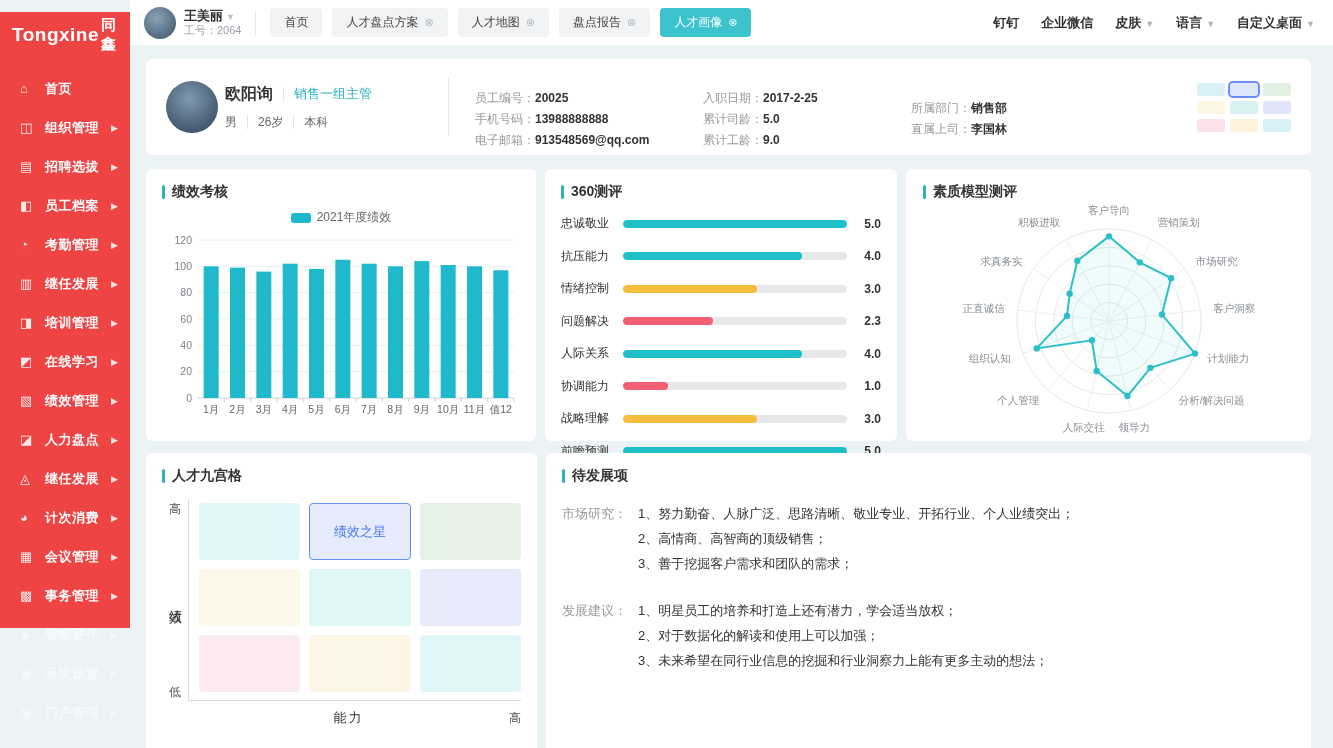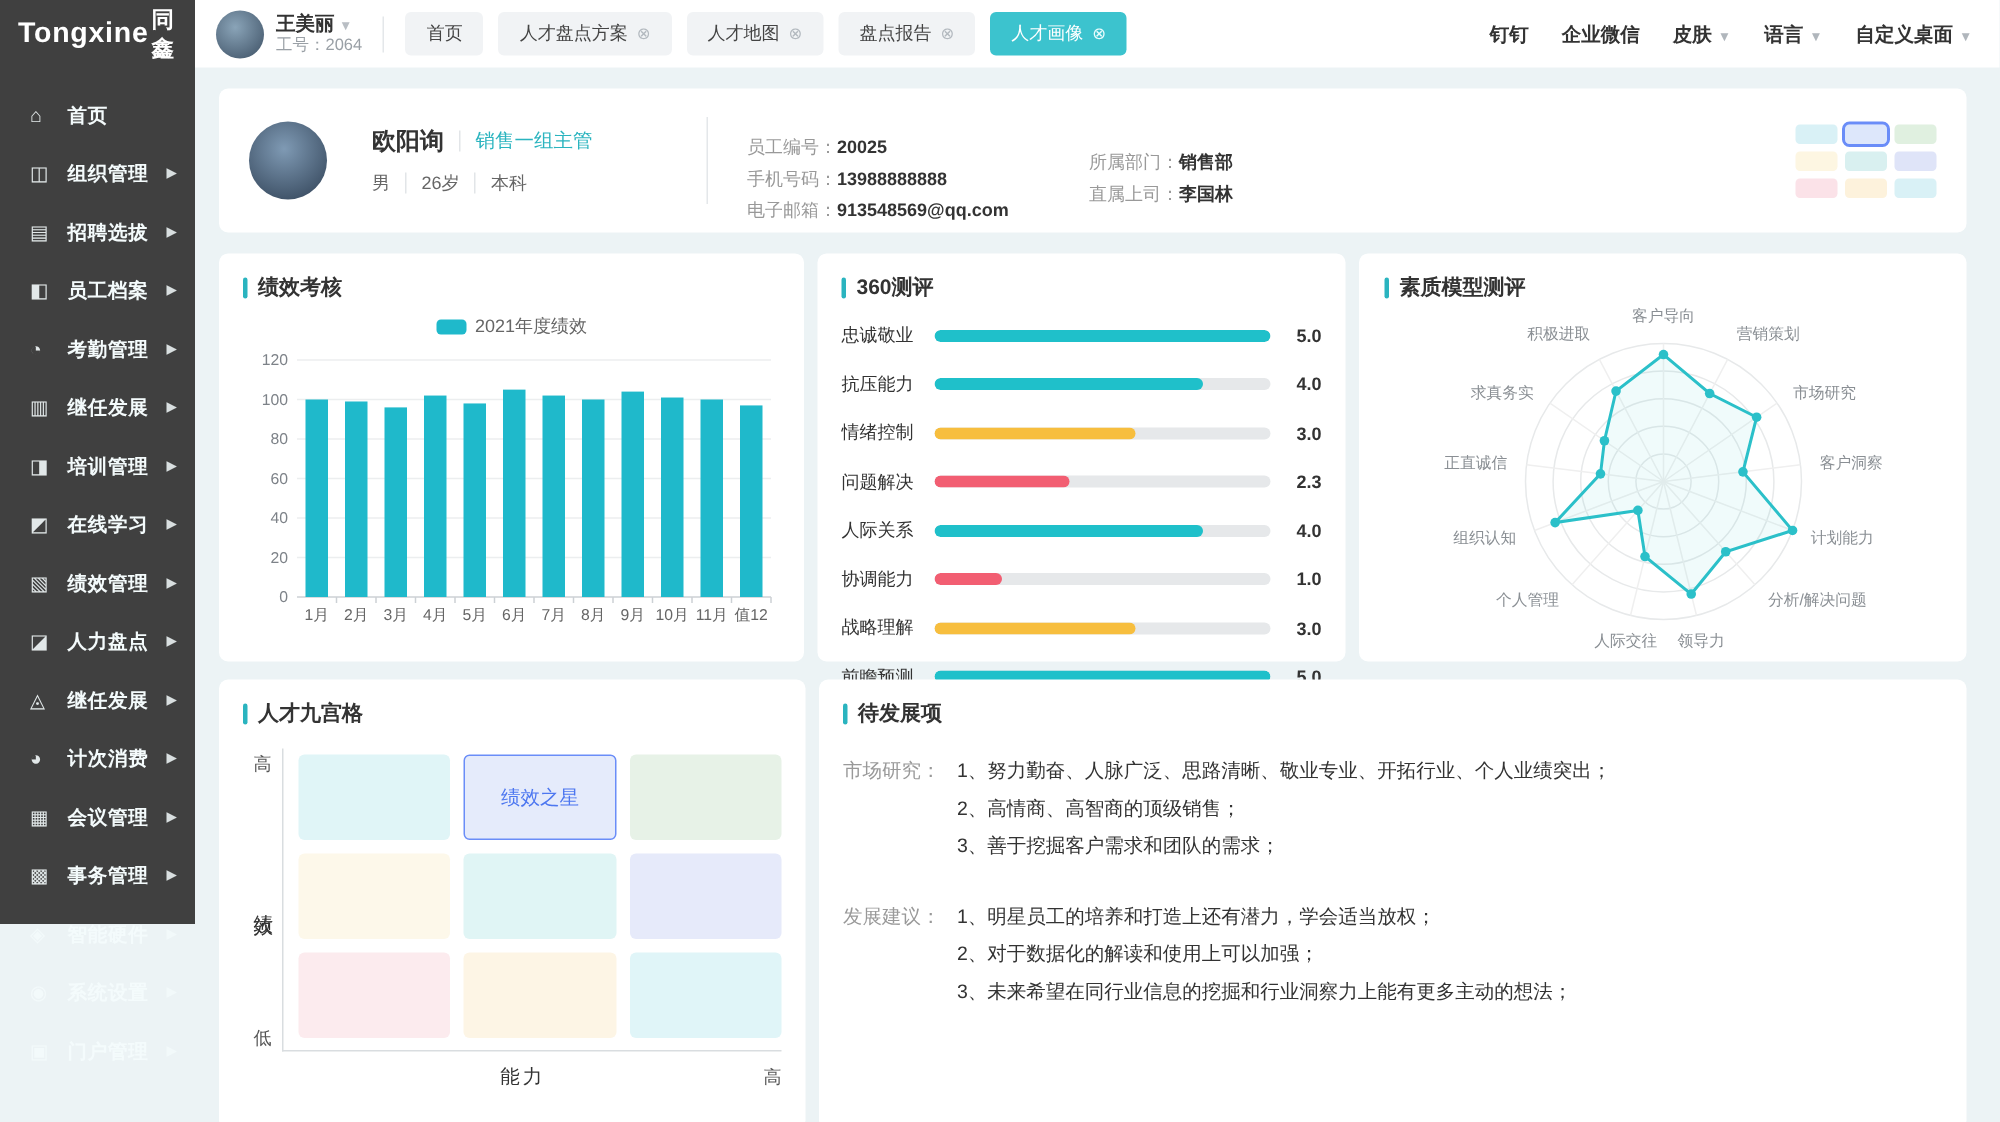--- a/index.html
+++ b/index.html
@@ -1,21 +1,21 @@
 <!DOCTYPE html>
 <html><head>
 <meta charset="utf-8">
 <style>
   * { margin:0; padding:0; box-sizing:border-box; }
   html,body { width:1333px; height:748px; overflow:hidden;
     font-family:"Liberation Sans","DejaVu Sans",sans-serif; background:#ecf3f5; }
 
   
-  .sidebar { position:absolute; left:0; top:0; width:130px; height:616px;
-    background:#404040; color:#fff; z-index:5; }
+  .sidebar { position:absolute; left:0; top:12px; width:130px; height:616px;
+    background:#ef4444; color:#fff; z-index:5; }
   .logo { height:45px; display:flex; align-items:center; padding-left:12px; }
   .logo .en { font-size:19px; font-weight:bold; letter-spacing:.5px; }
   .logo .cn { font-size:15px; font-weight:bold; margin-left:2px; }
   .menu { padding-top:12px; }
   .menu-item { height:39px; display:flex; align-items:center; padding:0 12px 0 20px;
     font-size:13px; cursor:pointer; color:#f4fbfc; }
   .menu-item .mi { width:16px; font-size:13px; margin-right:9px; opacity:.9; }
   .menu-item .lbl { flex:1; font-weight:bold; letter-spacing:.5px; }
   .menu-item .arr { font-size:9px; opacity:.85; }
 
@@ -40,21 +40,21 @@
   .tb-action .caret { color:#b0b6bc; font-size:9px; margin-left:4px; }
 
   
   .content { position:absolute; left:130px; top:45px; right:0; bottom:0; padding:14px 22px 0 16px; }
   .card { background:#fff; border-radius:6px; }
 
   
   .emp-card { height:96px; display:flex; align-items:center; padding:0 20px; margin-bottom:14px; }
   .emp-avatar { width:52px; height:52px; border-radius:50%;
     background:radial-gradient(circle at 45% 35%, #7f9ab4, #2e3f53); flex:none; }
-  .emp-id-block { margin-left:30px; width:215px; }
+  .emp-id-block { margin-left:7px; width:215px; }
   .emp-line1 { display:flex; align-items:center; gap:10px; }
   .emp-name { font-size:16px; font-weight:bold; color:#333; }
   .emp-title { font-size:13px; color:#2ab4bf; }
   .vsep { width:1px; height:14px; background:#e2e5e8; }
   .emp-line2 { display:flex; align-items:center; gap:10px; margin-top:9px;
     font-size:12px; color:#666; }
   .emp-big-sep { width:1px; height:58px; background:#e4e7ea; margin:0 26px 0 8px; }
   .kv-col { display:flex; flex-direction:column; justify-content:center; gap:4px;margin-top:24px; }
   .kv-row { font-size:12px; white-space:nowrap; }
   .kv-row .k { color:#999; }
@@ -268,20 +268,25 @@
         <span>26岁</span>
         <span class="vsep"></span>
         <span>本科</span>
       </div>
     </div>
     <div class="emp-big-sep"></div>
     <div class="kv-col kv-c1" id="kv1">
         <div class="kv-row"><span class="k">员工编号：</span><span class="v">20025</span></div>
         <div class="kv-row"><span class="k">手机号码：</span><span class="v">13988888888</span></div>
         <div class="kv-row"><span class="k">电子邮箱：</span><span class="v">913548569@qq.com</span></div>
+      </div>
+    <div class="kv-col kv-c2" id="kv2">
+        <div class="kv-row"><span class="k">入职日期：</span><span class="v">2017-2-25</span></div>
+        <div class="kv-row"><span class="k">累计司龄：</span><span class="v">5.0</span></div>
+        <div class="kv-row"><span class="k">累计工龄：</span><span class="v">9.0</span></div>
       </div>
     <div class="kv-col kv-c3" id="kv3">
         <div class="kv-row"><span class="k">所属部门：</span><span class="v">销售部</span></div>
         <div class="kv-row"><span class="k">直属上司：</span><span class="v">李国林</span></div>
       </div>
     <div class="mini-grid" id="mini-grid">
         <div class="mini-cell" style="background: rgb(217, 241, 246);"></div>
         <div class="mini-cell sel" style="background: rgb(221, 231, 251);"></div>
         <div class="mini-cell" style="background: rgb(224, 240, 224);"></div>
         <div class="mini-cell" style="background: rgb(253, 246, 226);"></div>

